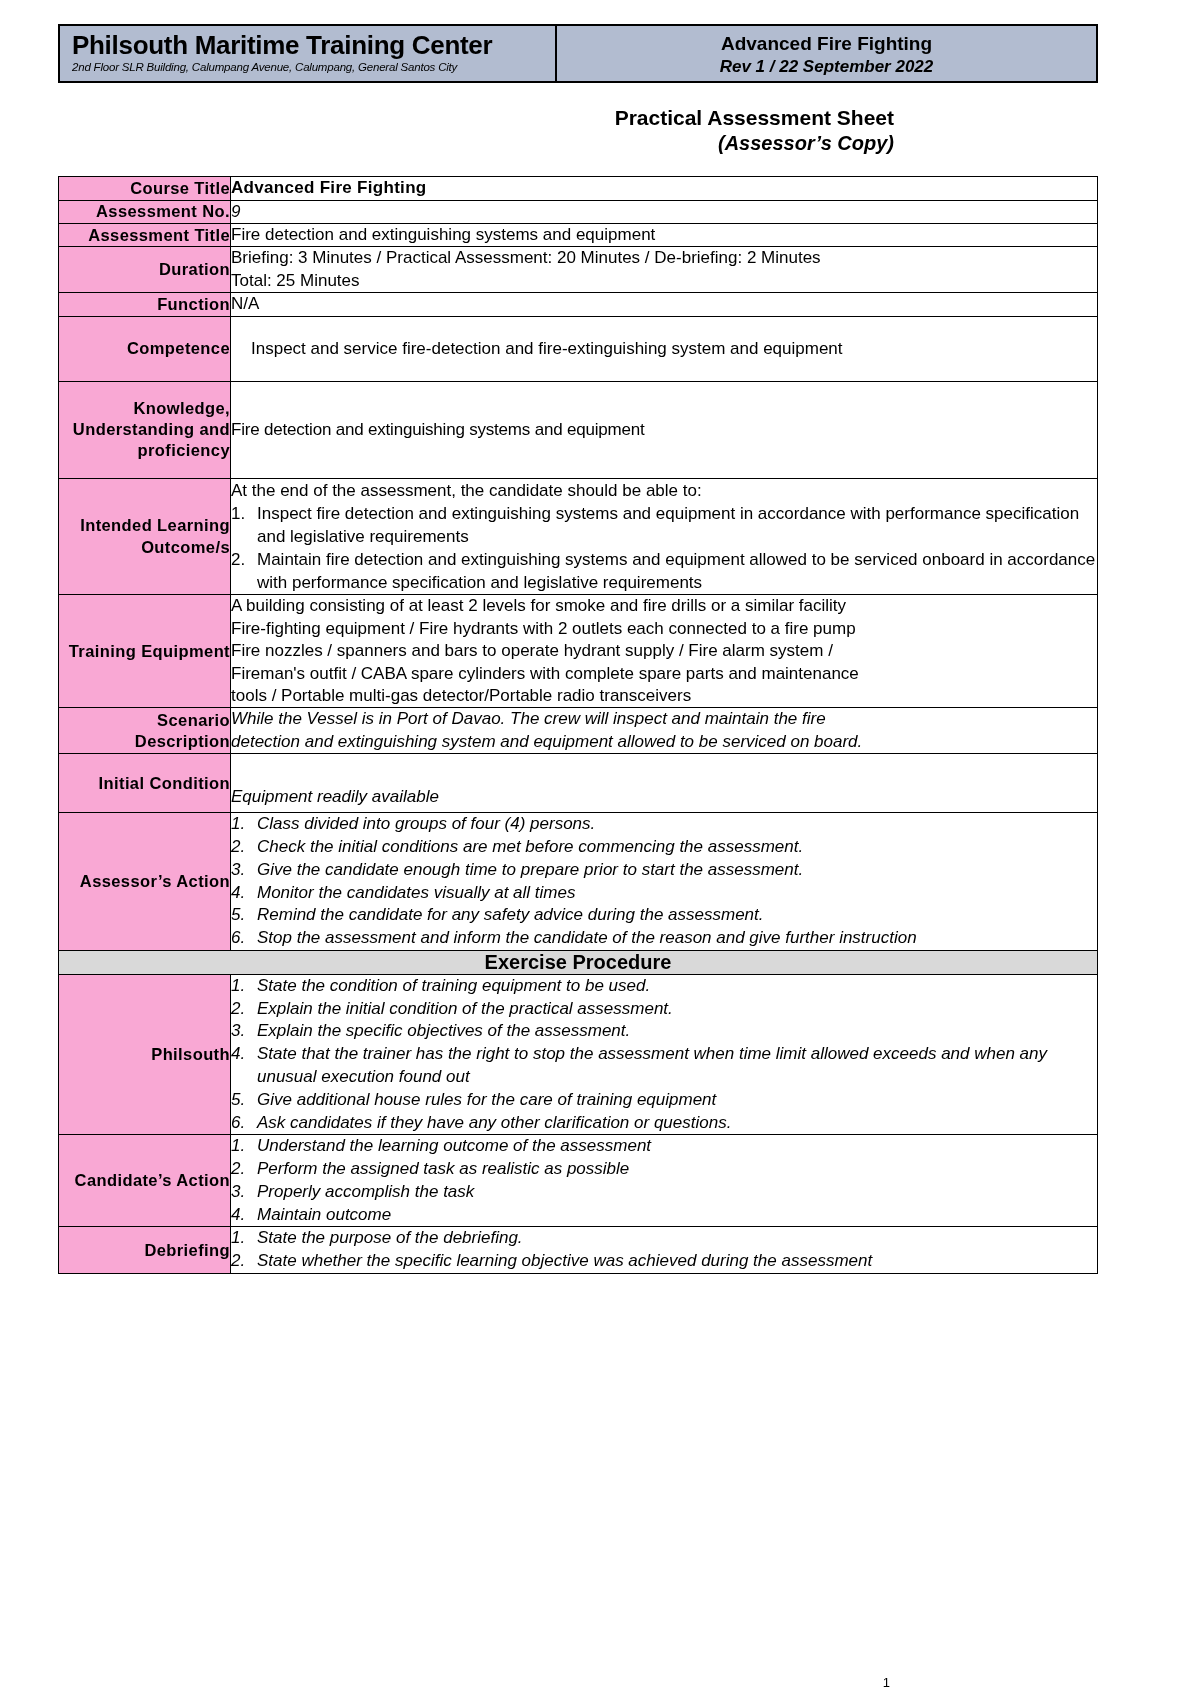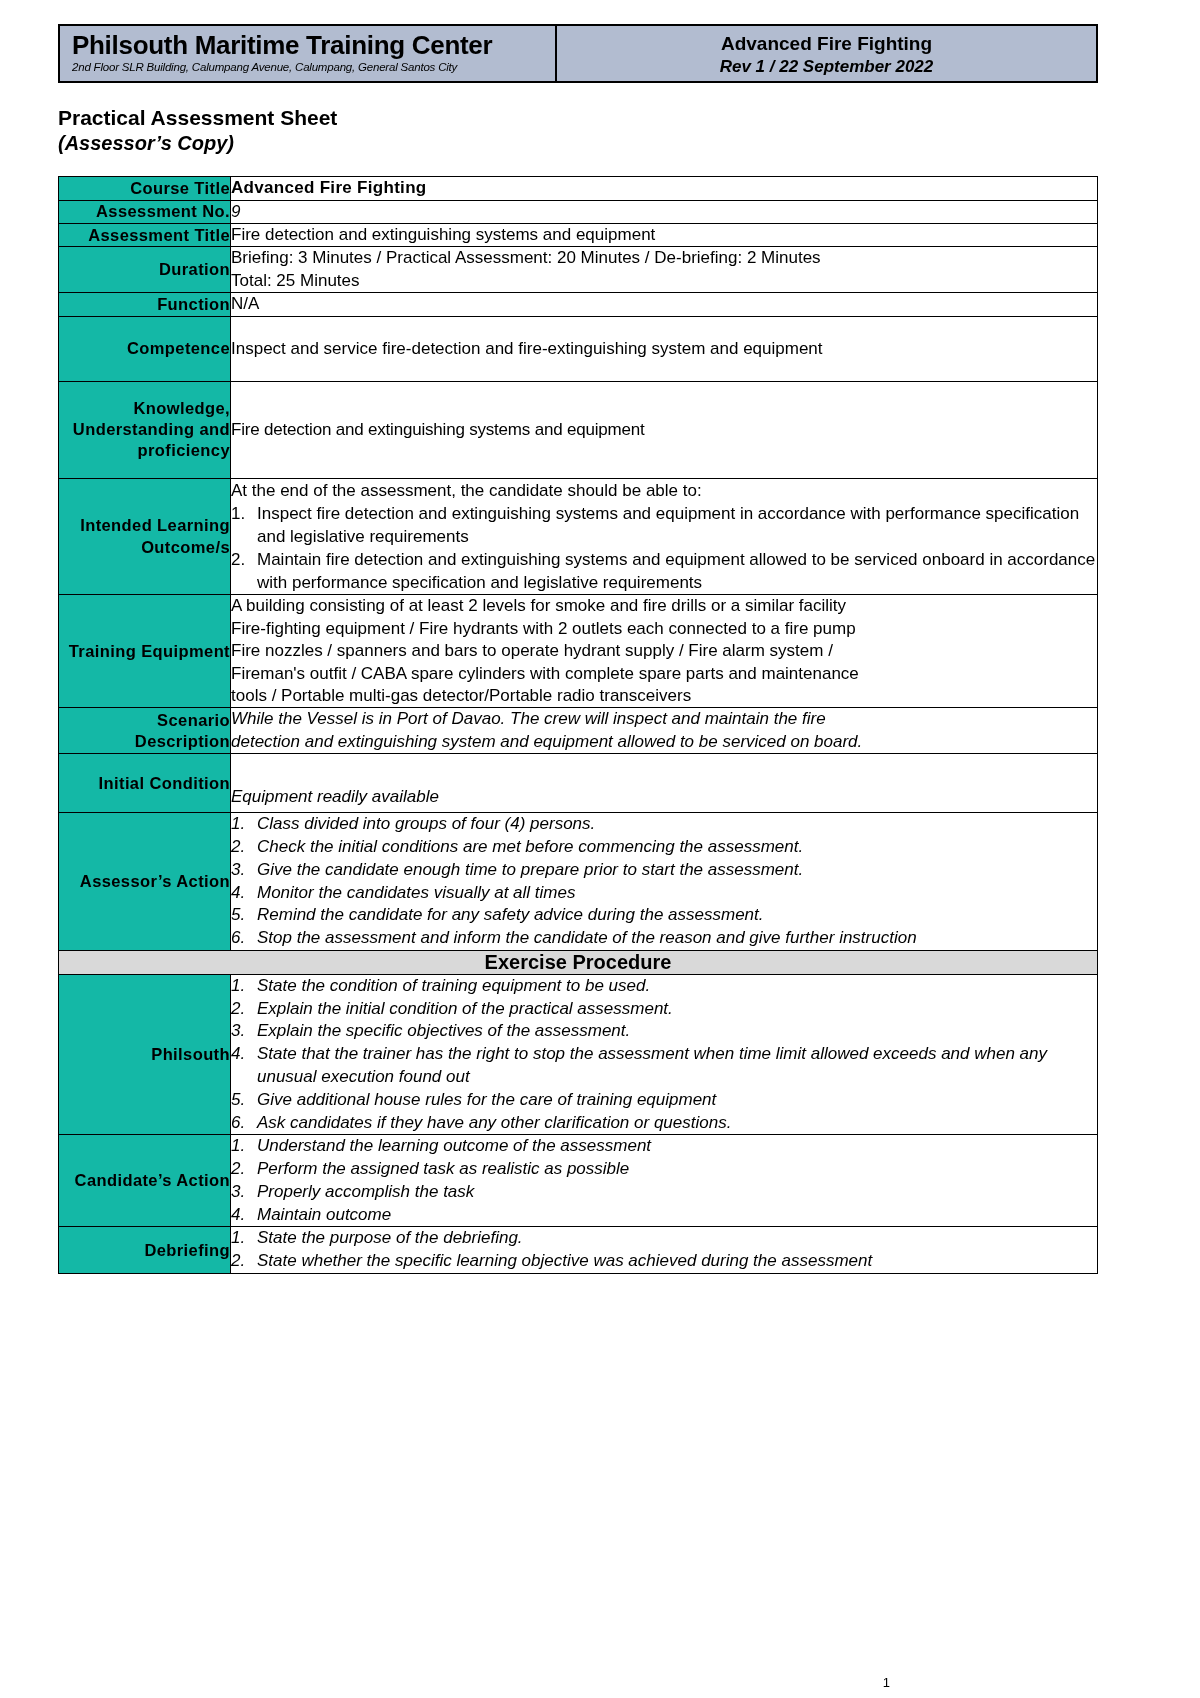--- a/index.html
+++ b/index.html
@@ -65,21 +65,21 @@
   }
   .lh-rev {
     font-size: 17px;
     font-style: italic;
     font-weight: bold;
     margin-top: 2px;
   }
 
   
   .doc-title-wrap {
-    text-align: left;
+    text-align: right;
     margin-top: 22px;
     margin-bottom: 20px;
   }
   .doc-title {
     font-size: 21px;
     font-weight: bold;
     line-height: 1.25;
   }
   .doc-subtitle {
     font-size: 20px;
@@ -95,21 +95,21 @@
     table-layout: fixed;
     margin-left: 0;
   }
   table.sheet td {
     border: 1.6px solid #000;
     vertical-align: middle;
     padding: 0;
   }
   td.label {
     width: 172px;
-    background: #14b8a6;
+    background: #f9a8d4;
     text-align: right;
     font-weight: bold;
     font-size: 16.5px;
     letter-spacing: 0.4px;
     line-height: 1.28;
     padding: 7px 8px 7px 6px;
     vertical-align: middle;
   }
   td.value {
     padding: 6px 0 6px 9px;
@@ -208,21 +208,21 @@
         </td>
       </tr>
 
       <tr>
         <td class="label">Function</td>
         <td class="value pad-cell">N/A</td>
       </tr>
 
       <tr>
         <td class="label">Competence</td>
-        <td class="value tall" style="padding-left:0">Inspect and service fire-detection and fire-extinguishing system and equipment</td>
+        <td class="value tall" style="padding-left:20px">Inspect and service fire-detection and fire-extinguishing system and equipment</td>
       </tr>
 
       <tr>
         <td class="label">Knowledge, Understanding and proficiency</td>
         <td class="value v-cond" style="height:96px">Fire detection and extinguishing systems and equipment</td>
       </tr>
 
       <tr>
         <td class="label">Intended Learning Outcome/s</td>
         <td class="value">

